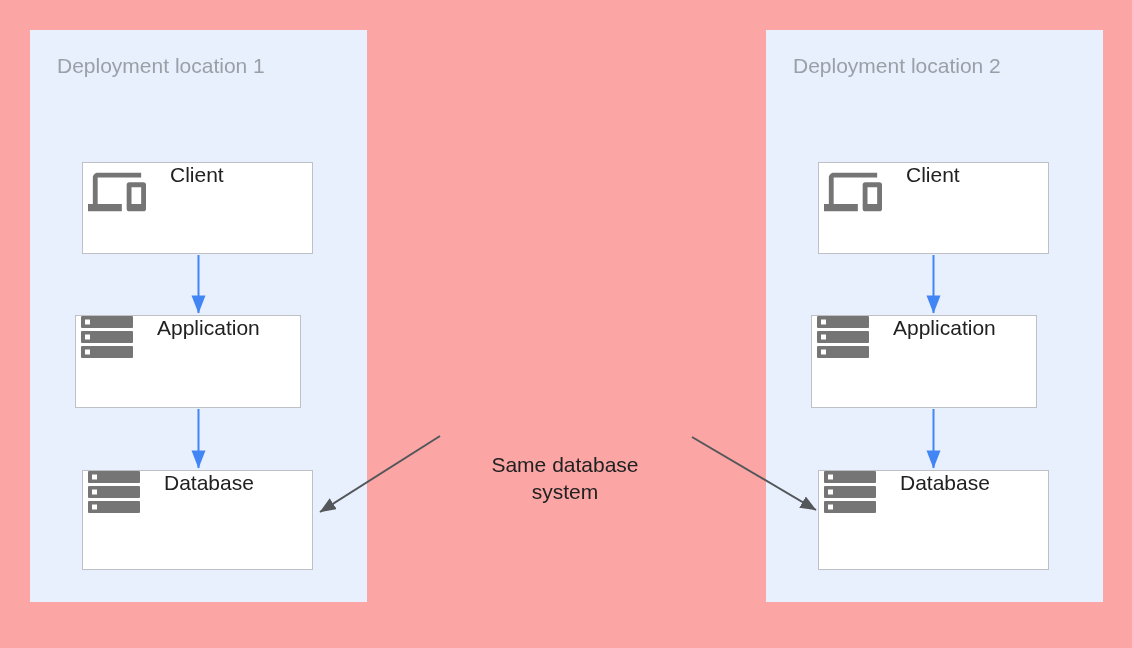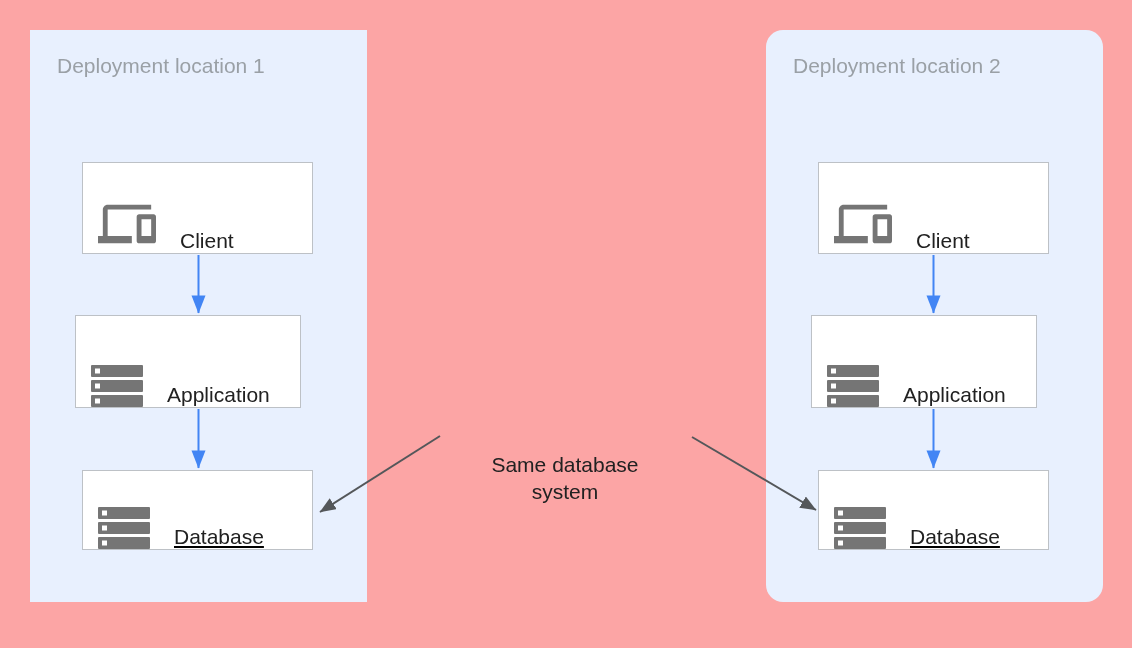--- a/index.html
+++ b/index.html
@@ -20,41 +20,41 @@
     font-family:"Liberation Sans", sans-serif;
     overflow:hidden;
   }
   .zone{
     position:absolute;
     top:30px;
     width:337px;height:572px;
     background:var(--zone-bg);
   }
   .zone-left{left:30px;}
-  .zone-right{left:766px;border-radius:17px;}
+  .zone-right{left:766px;}
   .zone-label{
     position:absolute;
     left:27px;top:24px;
     font-size:21px;
     color:var(--zone-label);
     white-space:nowrap;
   }
   .node{
     position:absolute;
     box-sizing:border-box;
     background:var(--box-bg);
     border:1px solid var(--box-border);
     display:flex;
-    align-items:flex-end;
-    padding-left:15px;
+    align-items:flex-start;
+    padding-left:5px;
     gap:24px;
   }
   .node-client{left:52px;top:132px;width:231px;height:92px;}
   .node-application{left:45px;top:285px;width:226px;height:93px;}
-  .node-database{left:52px;top:440px;width:231px;height:80px;text-decoration:underline;}
+  .node-database{left:52px;top:440px;width:231px;height:100px;}
   .node-label{
     font-size:21px;
     color:var(--text);
     white-space:nowrap;
   }
   .icon{color:var(--icon);display:flex;align-items:center;}
   .icon svg{display:block;}
   .annotation{
     position:absolute;
     left:455px;top:411px;

